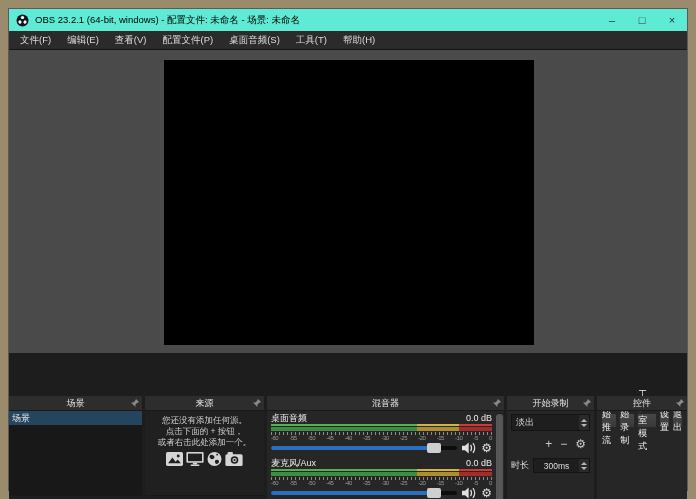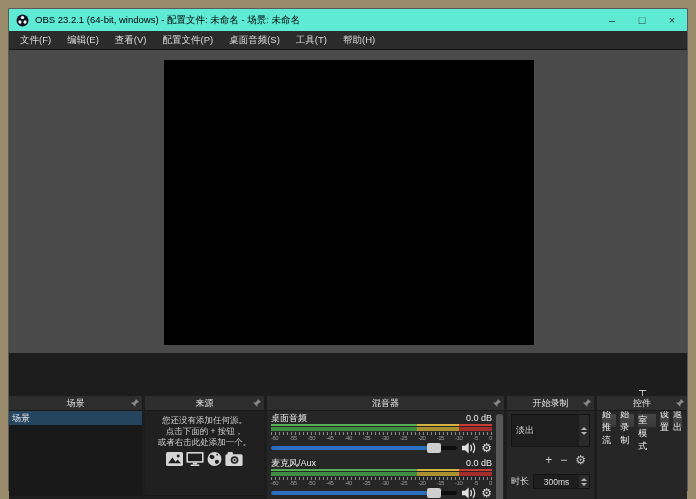--- a/index.html
+++ b/index.html
@@ -62,21 +62,21 @@
   .tick-labels { display:flex; justify-content:space-between; height:6px; }
   .tick-labels span { font-size:6px; color:#989898; line-height:6px; letter-spacing:-0.5px; }
   .slider-row { display:flex; align-items:center; height:14px; gap:5px; }
   .slider { flex:1; position:relative; height:4px; background:#0d0d0d; border-radius:2px; }
   .slider-fill { position:absolute; left:0; top:0; bottom:0; width:88%; background:#2a6fc0; border-radius:2px; }
   .slider-handle { position:absolute; left:84%; top:-3px; width:14px; height:10px; background:#cfcfcf; border-radius:2px; }
   .gear { font-size:12px; color:#e0e0e0; line-height:14px; }
 
   
   .trans-body { flex:1; padding:3px 4px; }
-  .combobox { height:33px; background:#1e1e1e; border:1px solid #141414; display:flex; align-items:center; }
+  .combobox { height:17px; background:#1e1e1e; border:1px solid #141414; display:flex; align-items:center; }
   .combobox .value { flex:1; font-size:9px; color:#dddddd; padding-left:4px; }
   .spin-col { width:10px; height:100%; display:flex; flex-direction:column; align-items:center; justify-content:center; background:#2a2a2a; }
   .arrow-up { width:0; height:0; border-left:3px solid transparent; border-right:3px solid transparent; border-bottom:3px solid #b5b5b5; margin-bottom:2px; }
   .arrow-down { width:0; height:0; border-left:3px solid transparent; border-right:3px solid transparent; border-top:3px solid #b5b5b5; }
   .trans-btn-row { display:flex; justify-content:flex-end; gap:8px; padding:4px 4px 3px 0; }
   .trans-btn-row .tb-icon { font-size:12px; }
   .duration-row { display:flex; align-items:center; margin-top:2px; }
   .duration-label { font-size:9px; color:#dddddd; flex:0 0 auto; }
   .spinbox { flex:1; margin-left:4px; height:15px; background:#1e1e1e; border:1px solid #141414; display:flex; align-items:center; }
   .spinbox .value { flex:1; font-size:8.5px; color:#dddddd; text-align:center; }

